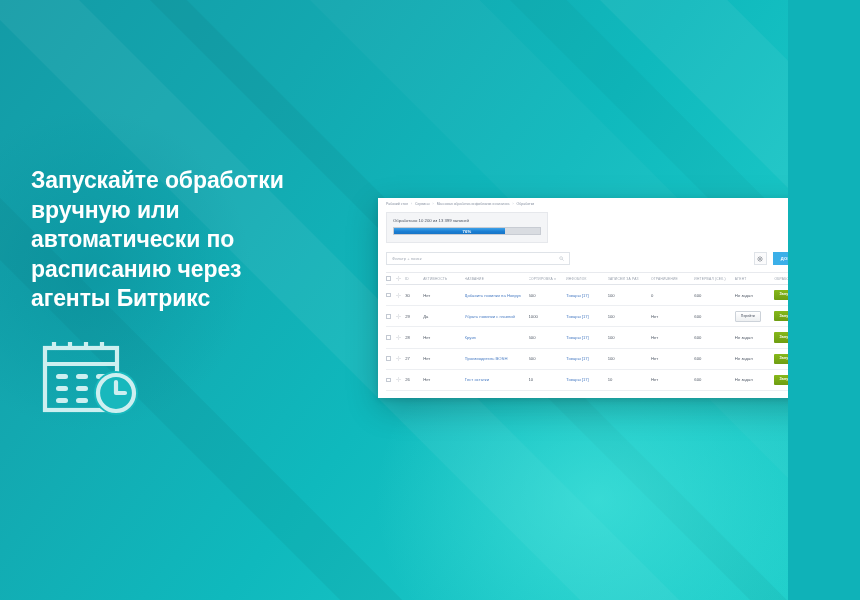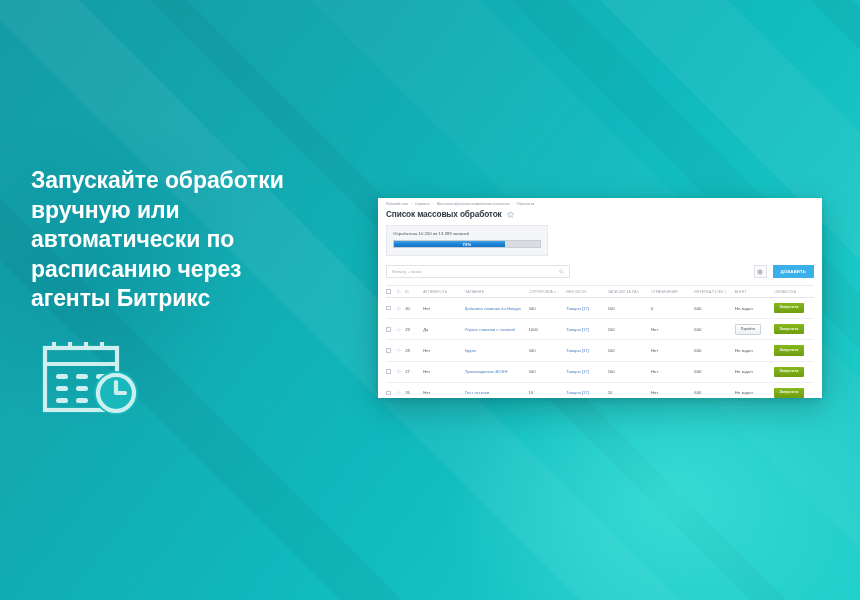--- a/index.html
+++ b/index.html
@@ -10,21 +10,21 @@
     width: 860px;
     height: 600px;
     overflow: hidden;
     font-family: "Liberation Sans", sans-serif;
     background: #0fb2b8;
   }
 
   
   .stage {
     position: relative;
-    width: 860px;
+    width: 788px;
     height: 600px;
     overflow: hidden;
     background: linear-gradient(128deg, #139ba6 0%, #13a8b0 28%, #0fb9bd 55%, #19c6c6 78%, #21cfcb 100%);
   }
   .stripes {
     position: absolute;
     inset: 0;
     pointer-events: none;
   }
   .stripe {
@@ -343,28 +343,20 @@
     <div class="crumbs">
       <span class="crumb-link">Рабочий стол</span>
       <span class="sep">›</span>
       <span class="crumb-link">Сервисы</span>
       <span class="sep">›</span>
       <span class="crumb-link">Массовая обработка инфоблоков и каталога</span>
       <span class="sep">›</span>
       <span class="crumb-link">Обработки</span>
     </div>
 
-    <div class="ptitle-row">
-      <span class="ptitle">Список массовых обработок</span>
-      <span class="star-icon">
-        <svg viewBox="0 0 12 12" width="7" height="7" aria-hidden="true">
-          <path d="M6 1 L7.5 4.4 L11.2 4.8 L8.4 7.2 L9.2 10.8 L6 8.9 L2.8 10.8 L3.6 7.2 L0.8 4.8 L4.5 4.4 Z" fill="none" stroke="#9aa3b0" stroke-width="1"></path>
-        </svg>
-      </span>
-    </div>
 
     <div class="prog-card">
       <div class="prog-label">Обработано 10 200 из 13 399 записей</div>
       <div class="prog-track">
         <div class="prog-fill" id="progFill" style="width: 76%;"></div>
         <div class="prog-pct">76%</div>
       </div>
     </div>
 
     <div class="toolbar">

